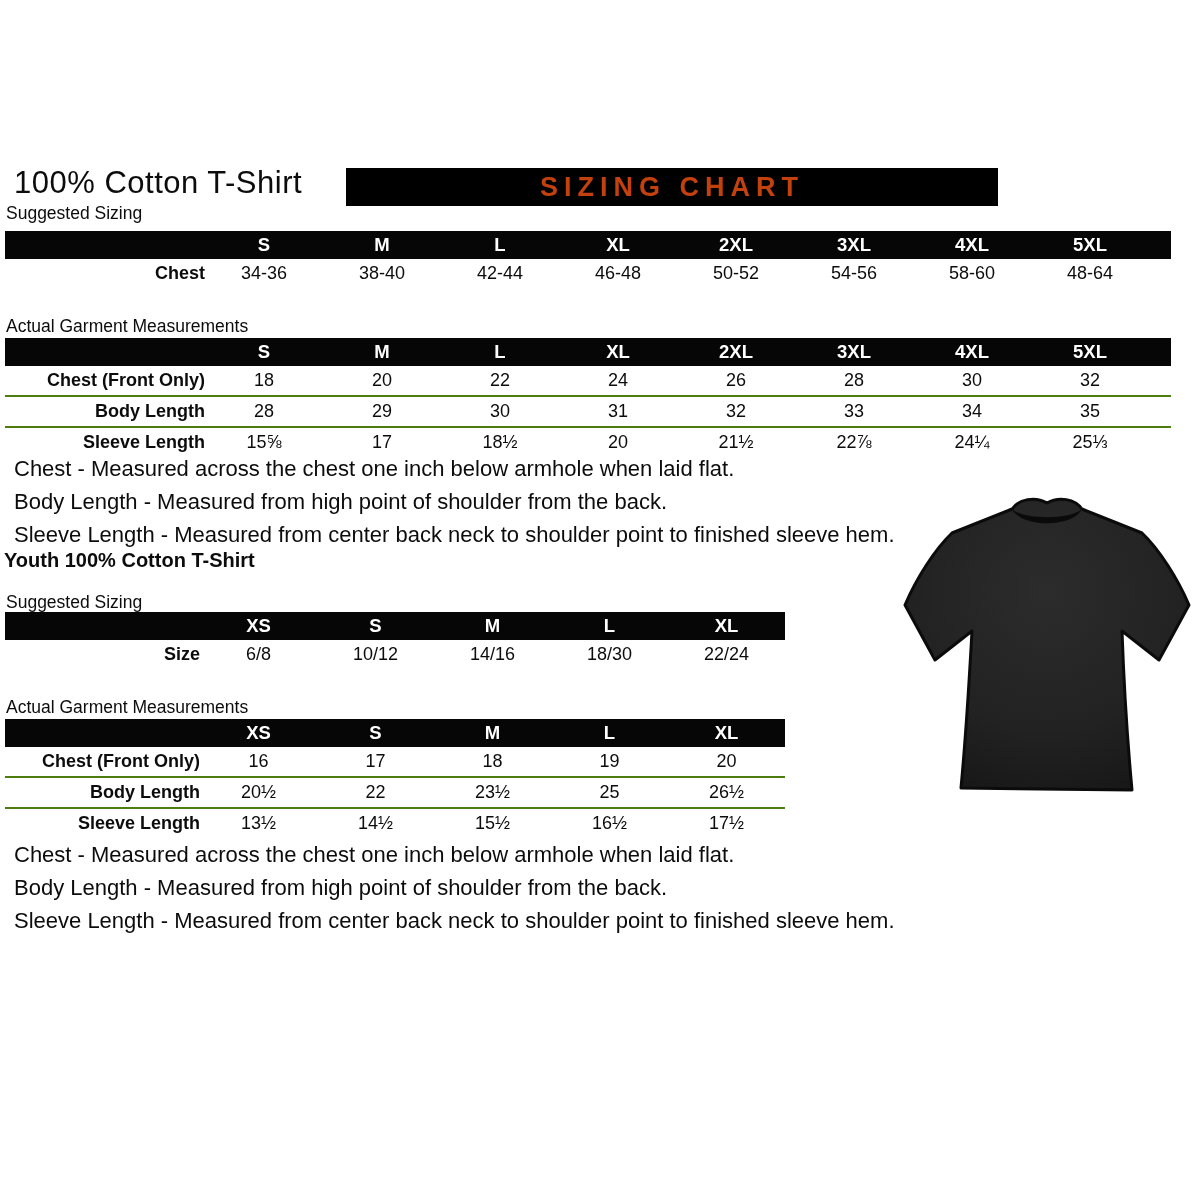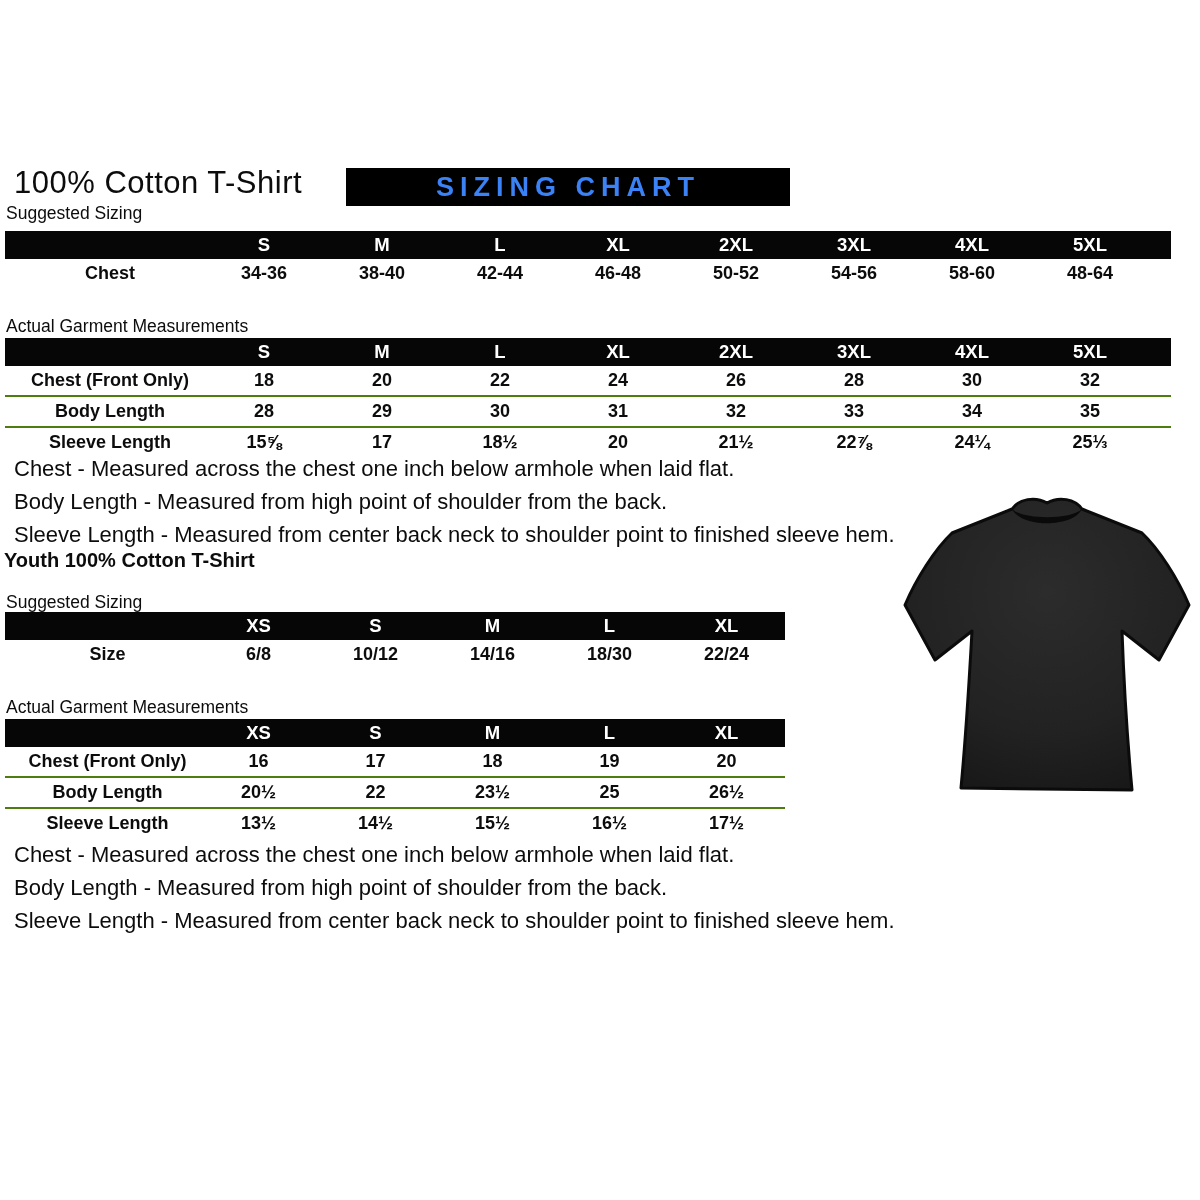--- a/index.html
+++ b/index.html
@@ -1,29 +1,29 @@
 <!DOCTYPE html>
 <html><head>
 <meta charset="utf-8">
 <style>
   html,body{margin:0;padding:0;background:#ffffff;}
   body{font-family:"Liberation Sans","DejaVu Sans",sans-serif;color:#0c0c0c;}
   .sheet{position:relative;width:1200px;height:1200px;background:#ffffff;overflow:hidden;}
 
   .h1{position:absolute;left:14px;top:165px;font-size:31px;font-weight:400;letter-spacing:.5px;white-space:nowrap;}
-  .banner{position:absolute;left:346px;top:168px;width:444px;height:38px;background:#000;color:#3b82f6;
+  .banner{position:absolute;left:346px;top:168px;width:652px;height:38px;background:#000;color:#c2410c;
           display:flex;align-items:center;justify-content:center;font-weight:bold;font-size:27px;letter-spacing:6px;white-space:nowrap;}
   .sublabel{position:absolute;font-size:17.5px;font-weight:400;white-space:nowrap;}
   .h2{position:absolute;left:4px;top:549px;font-size:20px;font-weight:bold;white-space:nowrap;}
 
   table{border-collapse:collapse;table-layout:fixed;position:absolute;background:#fff;}
   th,td{padding:0;overflow:hidden;white-space:nowrap;}
   thead th{background:#060606;color:#ffffff;font-size:18.5px;font-weight:bold;height:28px;text-align:center;}
-  tbody th{text-align:center;font-size:18px;font-weight:bold;padding-left:10px;height:29px;}
-  tbody td{text-align:center;font-size:18px;height:29px;font-weight:bold;}
+  tbody th{text-align:right;font-size:18px;font-weight:bold;padding-left:10px;height:29px;}
+  tbody td{text-align:center;font-size:18px;height:29px;}
   .agm tbody tr + tr th,.agm tbody tr + tr td{border-top:2px solid #4d7c0f;}
   .suffix{font-weight:700;}
 
   .t-adult-sug{left:5px;top:231px;width:1166px;}
   .t-adult-agm{left:5px;top:338px;width:1166px;}
   .t-youth-sug{left:5px;top:612px;width:780px;}
   .t-youth-agm{left:5px;top:719px;width:780px;}
 
   .notes{position:absolute;left:14px;font-size:22px;line-height:33px;}
   .notes div{white-space:nowrap;}

